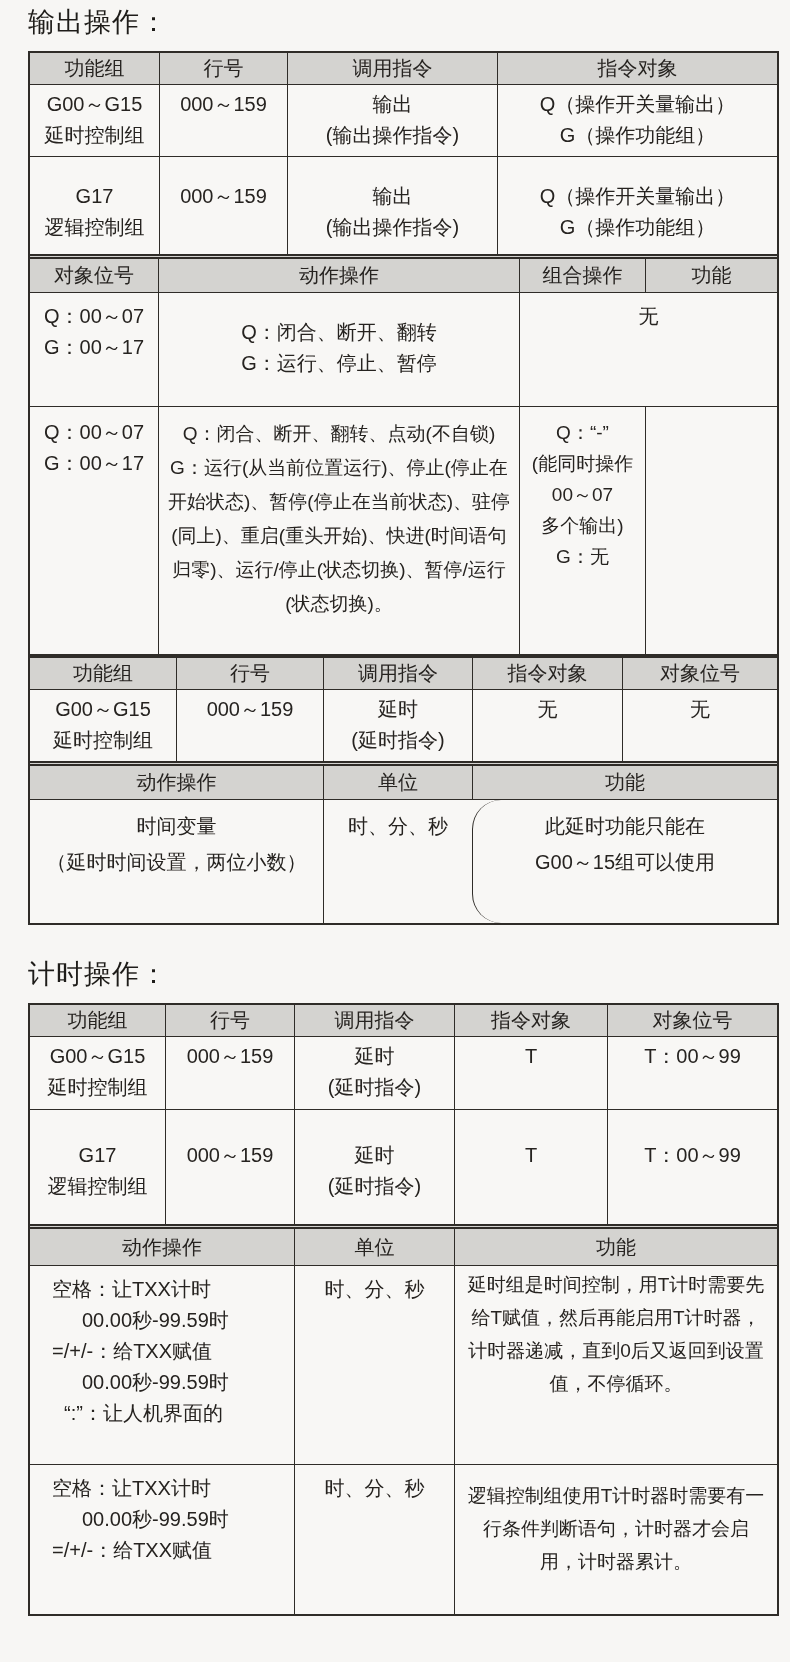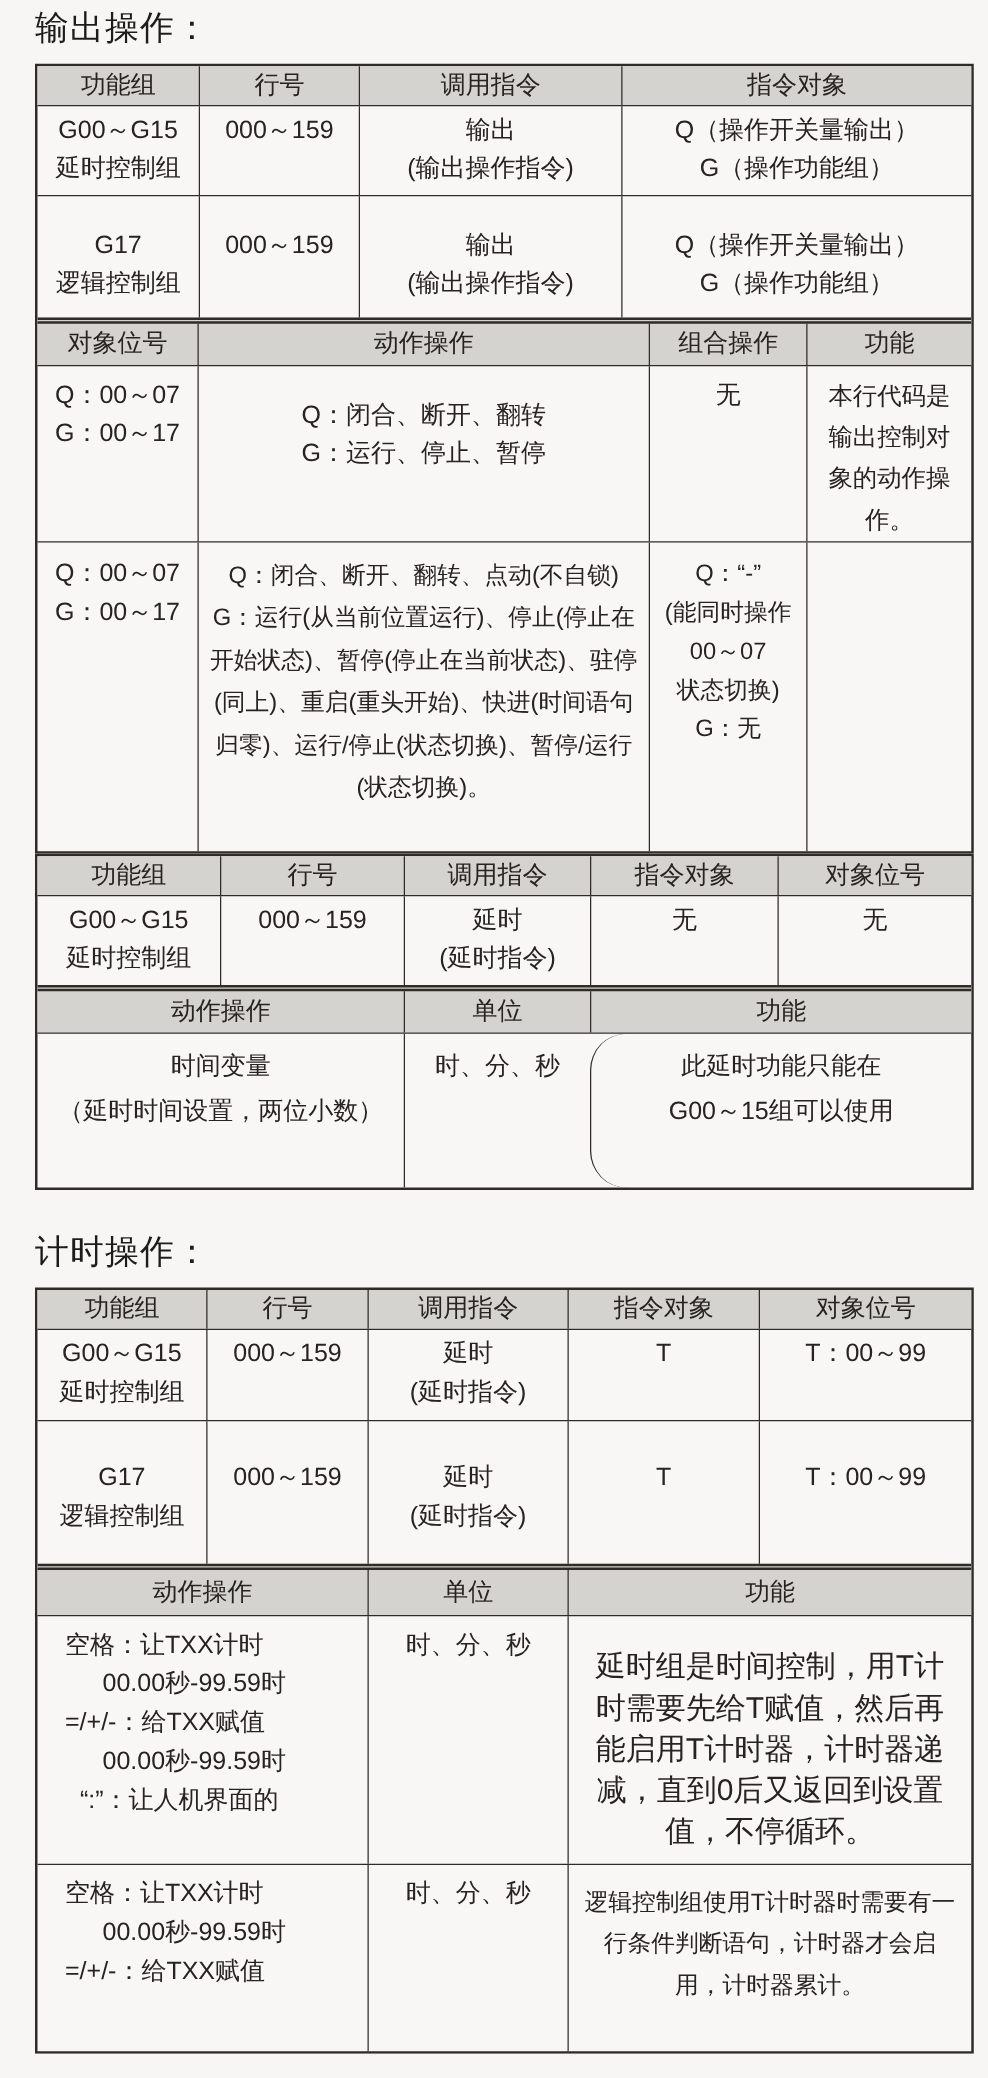--- a/index.html
+++ b/index.html
@@ -130,38 +130,35 @@
             <div class="line">Q：00～07</div>
             <div class="line">G：00～17</div>
           </div>
           <div class="cell" style="width: 361px; padding-top: 24px;">
             <div class="line">Q：闭合、断开、翻转</div>
             <div class="line">G：运行、停止、暂停</div>
           </div>
           <div class="cell" style="width: 126px; padding-top: 8px;">
             <div class="line">无</div>
           </div>
-          <div class="cell" style="width: 132px; padding-top: 8px; font-size: 19.5px; line-height: 33px; padding-left: 13px; padding-right: 13px;">
-            <div class="para">本行代码是输出控制对象的动作操作。</div>
-          </div>
         </div>
         <div class="row brow" style="min-height: 247px;">
           <div class="cell" style="width: 128px; padding-top: 10px;">
             <div class="line">Q：00～07</div>
             <div class="line">G：00～17</div>
           </div>
           <div class="cell" style="width: 361px; padding-top: 10px; font-size: 19px; line-height: 34px; padding-left: 9px; padding-right: 9px;">
             <div class="line">Q：闭合、断开、翻转、点动(不自锁)</div>
             <div class="para">G：运行(从当前位置运行)、停止(停止在开始状态)、暂停(停止在当前状态)、驻停(同上)、重启(重头开始)、快进(时间语句归零)、运行/停止(状态切换)、暂停/运行(状态切换)。</div>
           </div>
           <div class="cell" style="width: 126px; padding-top: 10px; font-size: 19px;">
             <div class="line">Q：“-”</div>
             <div class="line">(能同时操作</div>
             <div class="line">00～07</div>
-            <div class="line">状态切换)</div>
+            <div class="line">多个输出)</div>
             <div class="line">G：无</div>
           </div>
           <div class="cell" style="width: 132px; padding-top: 10px;"></div>
         </div>
       </div>
   </section>
 
   <section>
     <div class="tbl">
         <div class="row hrow" style="min-height: 30px;">
@@ -300,21 +297,21 @@
           <div class="cell" style="width: 264px; padding-top: 8px; text-align: left; padding-left: 22px; padding-right: 22px;">
             <div class="line">空格：让TXX计时</div>
             <div class="line" style="margin-left: 30px;">00.00秒-99.59时</div>
             <div class="line">=/+/-：给TXX赋值</div>
             <div class="line" style="margin-left: 30px;">00.00秒-99.59时</div>
             <div class="line" style="margin-left: 12px;">“:”：让人机界面的</div>
           </div>
           <div class="cell" style="width: 160px; padding-top: 8px;">
             <div class="line">时、分、秒</div>
           </div>
-          <div class="cell" style="width: 323px; padding-top: 24px; font-size: 24px; line-height: 33px; padding-left: 12px; padding-right: 12px;">
+          <div class="cell" style="width: 323px; padding-top: 2px; font-size: 19px; line-height: 33px; padding-left: 12px; padding-right: 12px;">
             <div class="para">延时组是时间控制，用T计时需要先给T赋值，然后再能启用T计时器，计时器递减，直到0后又返回到设置值，不停循环。</div>
           </div>
         </div>
         <div class="row brow" style="min-height: 149px;">
           <div class="cell" style="width: 264px; padding-top: 8px; text-align: left; padding-left: 22px; padding-right: 22px;">
             <div class="line">空格：让TXX计时</div>
             <div class="line" style="margin-left: 30px;">00.00秒-99.59时</div>
             <div class="line">=/+/-：给TXX赋值</div>
           </div>
           <div class="cell" style="width: 160px; padding-top: 8px;">

